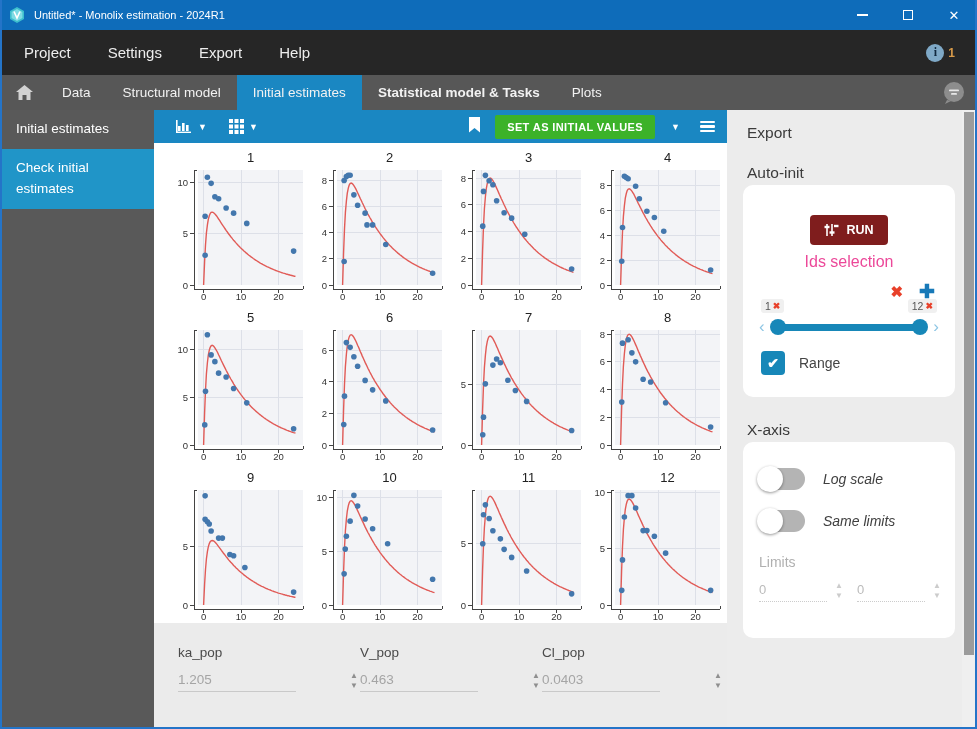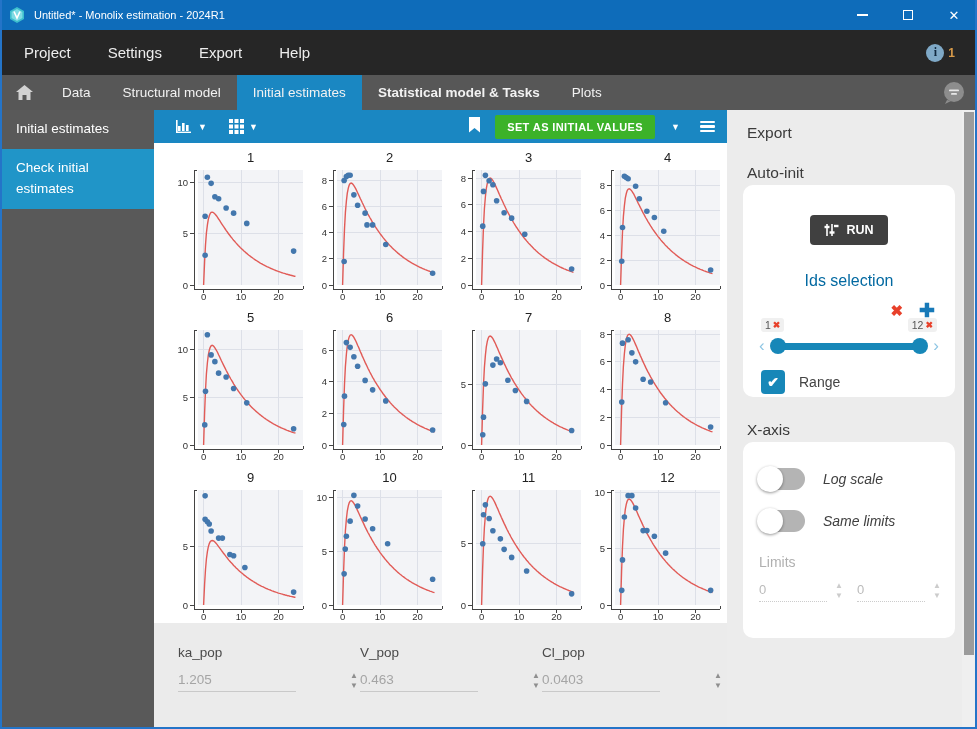--- a/index.html
+++ b/index.html
@@ -59,22 +59,22 @@
   .stepper span { padding:1px 0; }
 
   
   .rightpanel { flex:1; background:#ececec; position:relative; overflow:hidden; }
   .panel-inner { position:absolute; left:0; top:0; right:14px; bottom:0; padding:4px 6px 0 16px; }
   .sect-title { font-size:15.5px; color:#3b3b3b; margin:10px 0 3px 4px; }
   .card { background:#fff; border-radius:10px; padding:12px 16px; }
   .card-output { height:70px; display:flex; align-items:center; justify-content:center; font-size:15px; color:#555; }
   .card-autoinit { height:212px; }
   .run-row { display:flex; justify-content:center; margin-top:18px; }
-  .btn-run { background:#404040; border:none; border-radius:4px; color:#fff; font-weight:bold; font-size:12.5px; display:flex; align-items:center; gap:7px; padding:8px 14px; cursor:pointer; font-family:"Liberation Sans", sans-serif; }
-  .ids-label { text-align:center; color:#0369a1; font-size:16px; margin-top:27px; }
+  .btn-run { background:#7f1d1d; border:none; border-radius:4px; color:#fff; font-weight:bold; font-size:12.5px; display:flex; align-items:center; gap:7px; padding:8px 14px; cursor:pointer; font-family:"Liberation Sans", sans-serif; }
+  .ids-label { text-align:center; color:#ec4899; font-size:16px; margin-top:8px; }
   .icons-row { display:flex; justify-content:flex-end; align-items:center; gap:16px; margin-top:12px; padding-right:4px; }
   .x-icon { color:#e8402a; font-size:15px; font-weight:bold; cursor:pointer; }
   .plus-icon { color:#1779b8; font-size:19px; font-weight:bold; cursor:pointer; line-height:14px; }
   .chips-row { display:flex; justify-content:space-between; margin-top:-2px; padding:0 2px; }
   .chip { background:#f0f0f0; border-radius:3px; padding:1px 4px; font-size:10.5px; color:#555; display:flex; align-items:center; gap:2px; }
   .chip .chip-x { color:#e8402a; font-weight:bold; font-size:9px; cursor:pointer; }
   .slider-row { display:flex; align-items:center; margin-top:4px; }
   .chev { color:#8ec6e4; font-size:17px; cursor:pointer; user-select:none; }
   .slider { flex:1; position:relative; height:16px; margin:0 5px; }
   .slider .track { position:absolute; left:2px; right:2px; top:5px; height:7px; background:#1787b8; border-radius:4px; }

